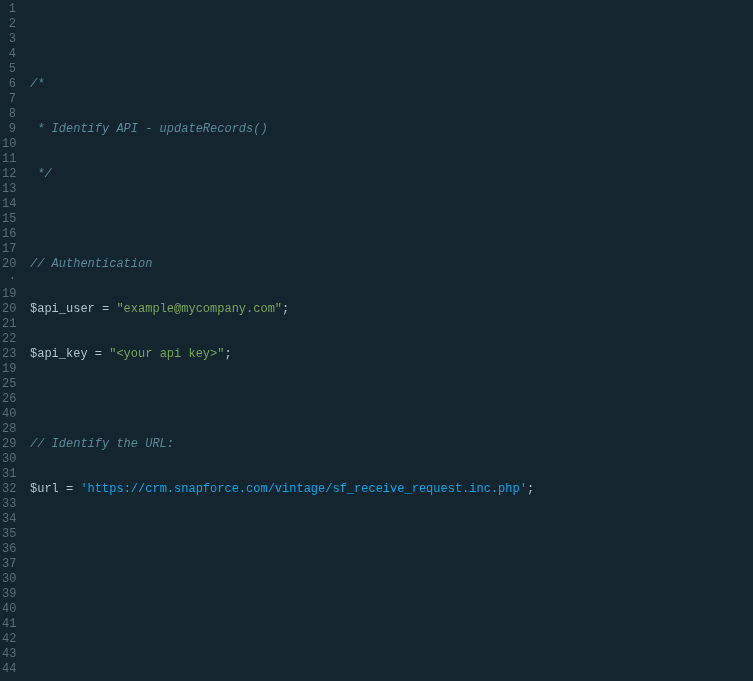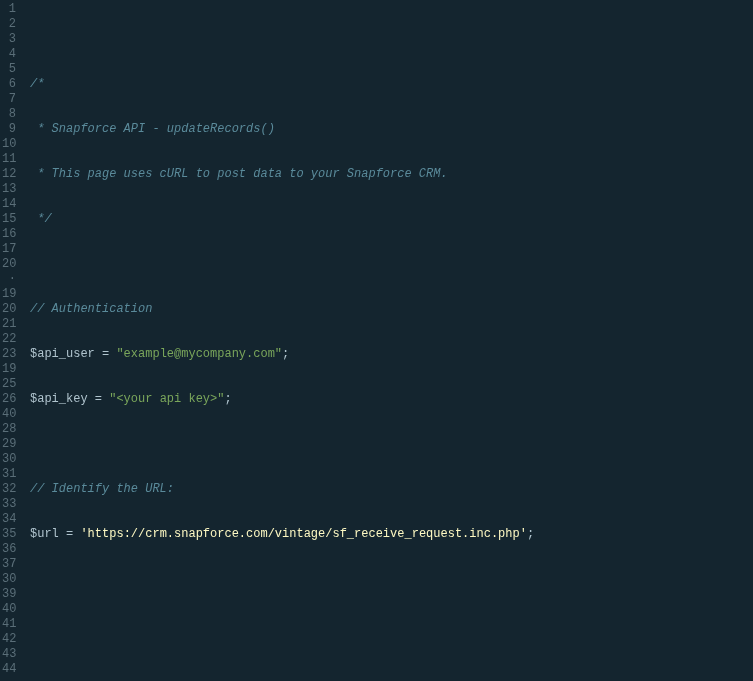--- a/index.html
+++ b/index.html
@@ -37,21 +37,21 @@
   }
   .line {
     height: 15px;
   }
   .tk-tag   { color: #b0c4ce; }
   .tk-cmt   { color: #5a8a9a; font-style: italic; }
   .tk-var   { color: #b0c4ce; text-align: center; }
   .tk-op    { color: #b0c4ce; }
   .tk-pn    { color: #b0c4ce; }
   .tk-str   { color: #7aa65b; }
-  .tk-str2  { color: #fef9c3; }
+  .tk-str2  { color: #0ea5e9; }
 </style>
 </head>
 <body>
 
 <div class="editor">
   <div class="gutter">
     <div>1</div>
     <div>2</div>
     <div>3</div>
     <div>4</div>
@@ -94,22 +94,21 @@
     <div>40</div>
     <div>41</div>
     <div>42</div>
     <div>43</div>
     <div>44</div>
   </div>
 
   <div class="code">
     <div class="line"></div>
     <div class="line"><span class="tk-cmt">/*</span></div>
-    <div class="line"><span class="tk-cmt"> * Snapforce API - updateRecords()</span></div>
-    <div class="line"><span class="tk-cmt"> * This page uses cURL to post data to your Snapforce CRM.</span></div>
+    <div class="line"><span class="tk-cmt"> * Identify API - updateRecords()</span></div>
     <div class="line"><span class="tk-cmt"> */</span></div>
     <div class="line"></div>
     <div class="line"><span class="tk-cmt">// Authentication</span></div>
     <div class="line"><span class="tk-var">$api_user</span><span class="tk-op"> = </span><span class="tk-str">"example@mycompany.com"</span><span class="tk-pn">;</span></div>
     <div class="line"><span class="tk-var">$api_key</span><span class="tk-op"> = </span><span class="tk-str">"&lt;your api key&gt;"</span><span class="tk-pn">;</span></div>
     <div class="line"></div>
     <div class="line"><span class="tk-cmt">// Identify the URL:</span></div>
     <div class="line"><span class="tk-var">$url</span><span class="tk-op"> = </span><span class="tk-str2">'https://crm.snapforce.com/vintage/sf_receive_request.inc.php'</span><span class="tk-pn">;</span></div>
     <div class="line"></div>
     

